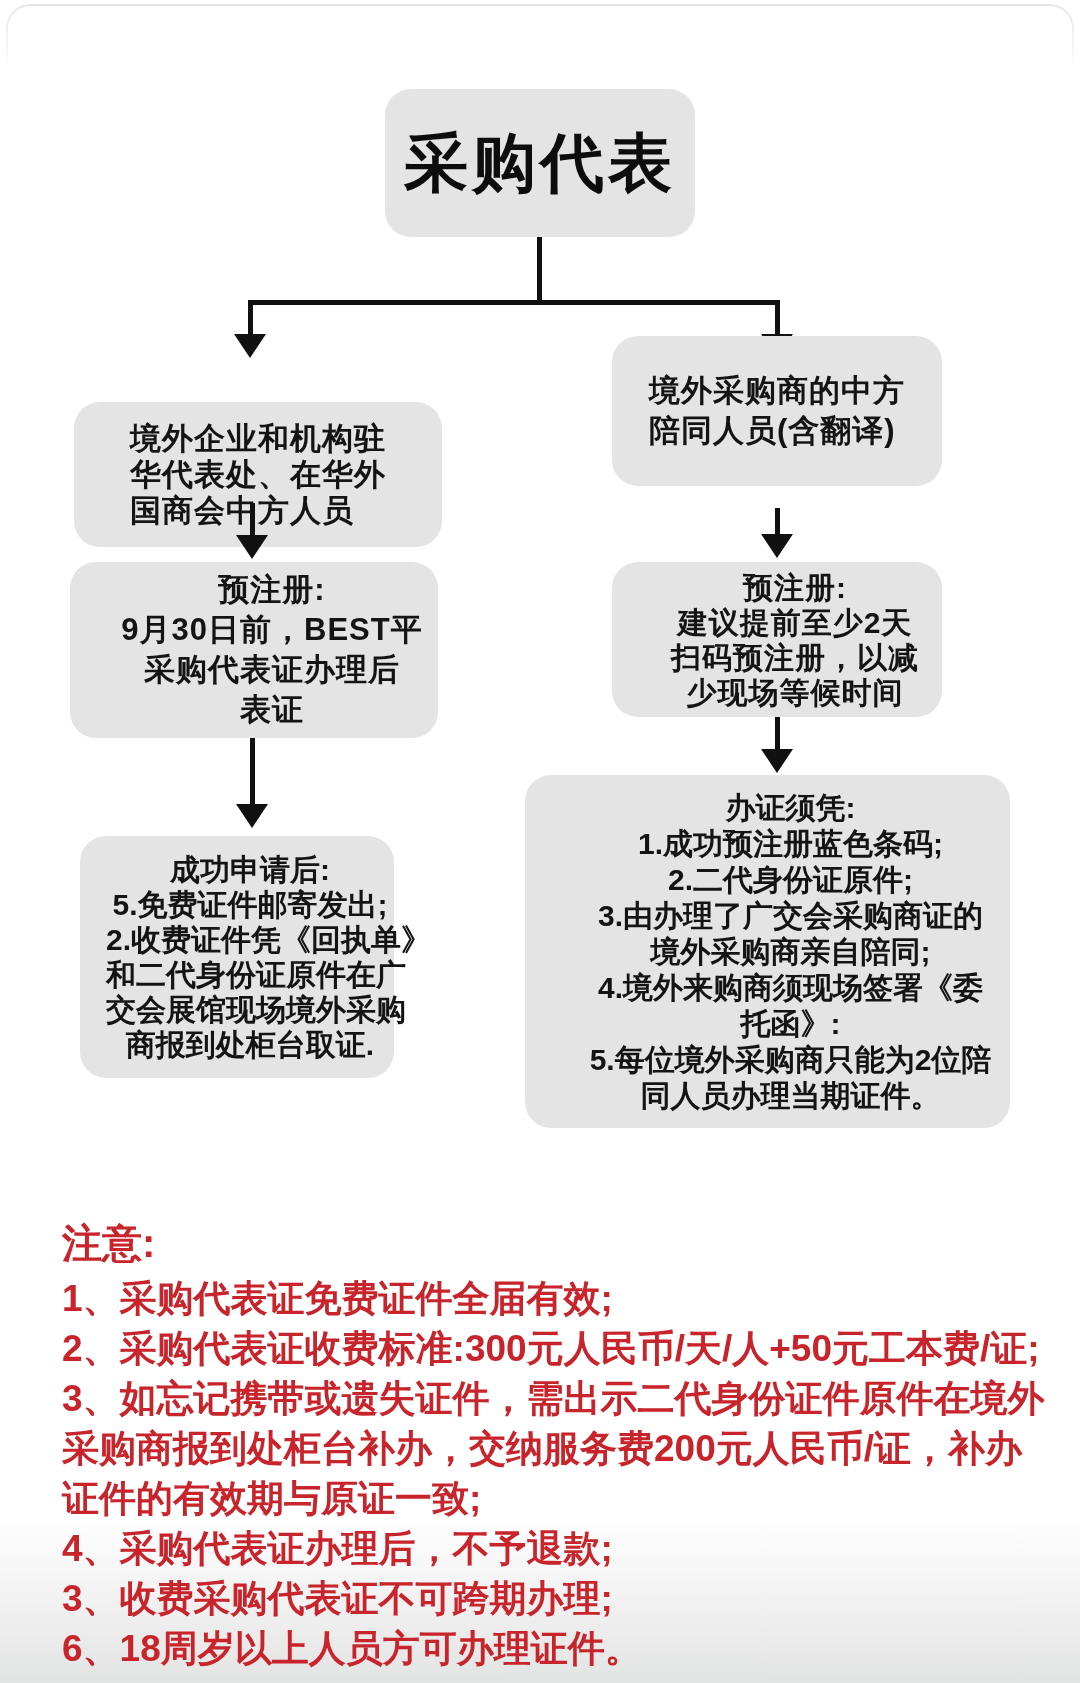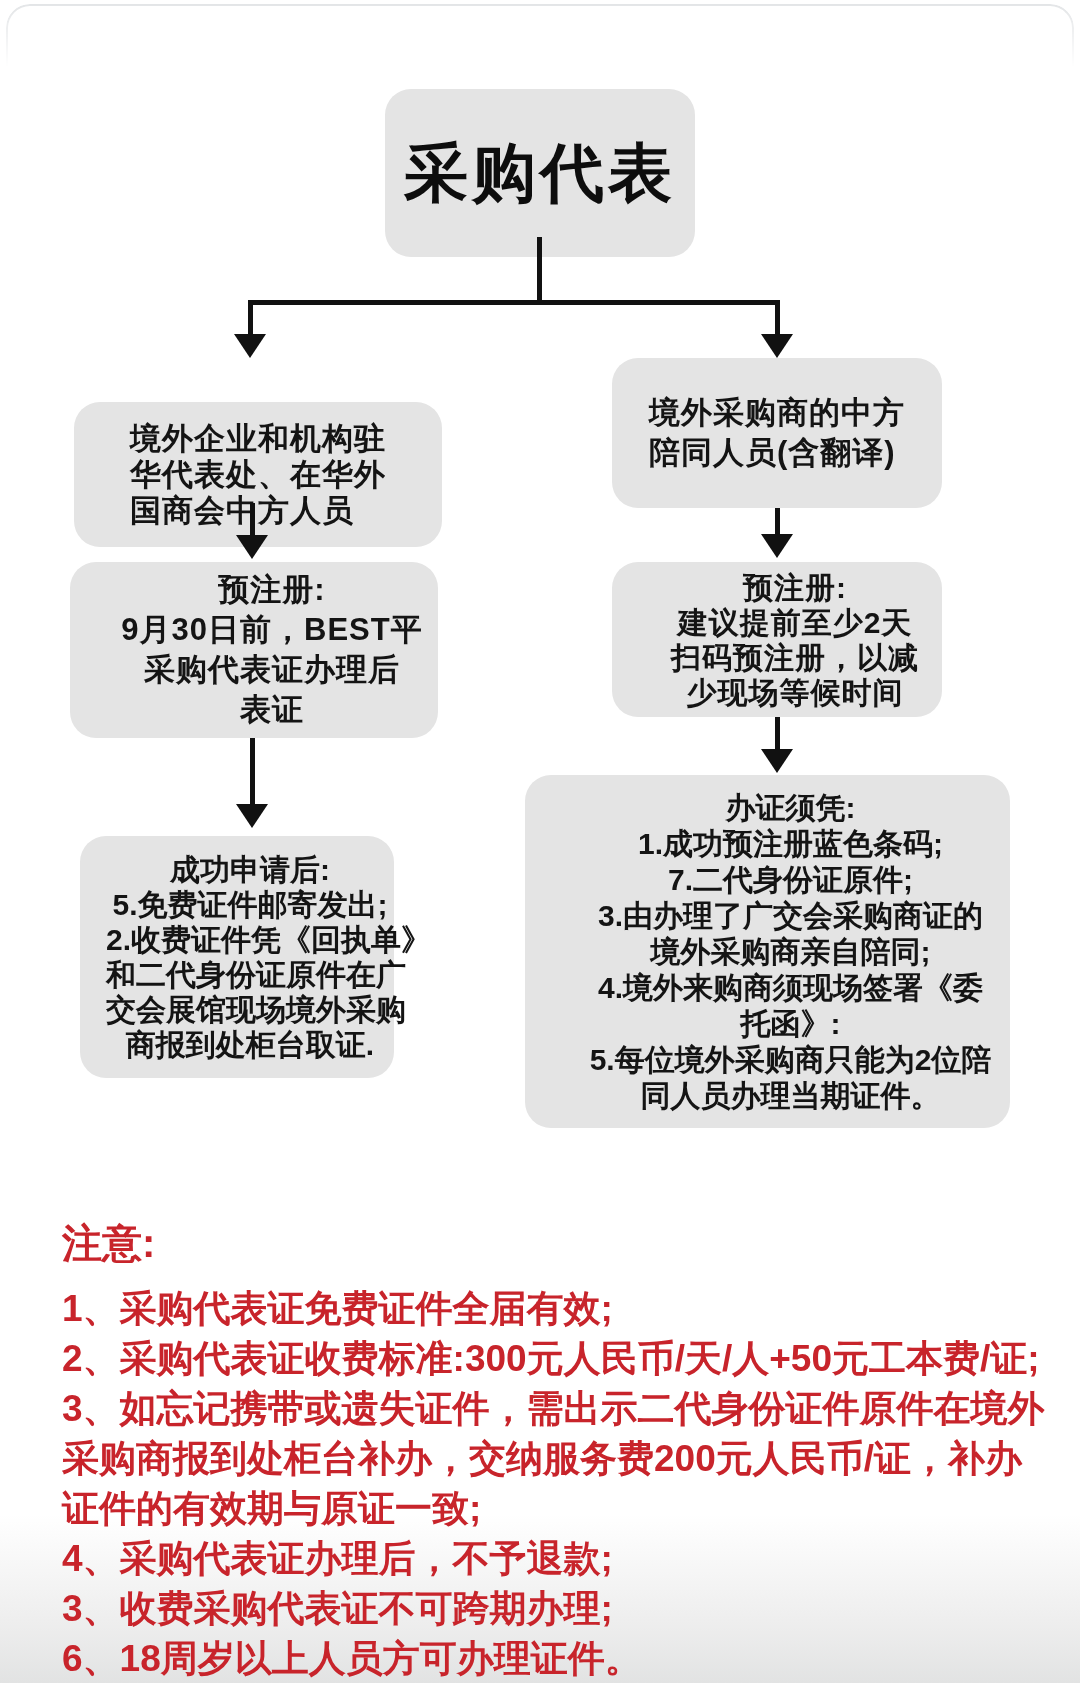--- a/index.html
+++ b/index.html
@@ -43,30 +43,30 @@
     border-left:16px solid transparent;
     border-right:16px solid transparent;
     border-top:24px solid #111111;
   }
   .notes{
     position:absolute;left:62px;top:1218px;
     color:#c8242b;font-weight:800;
     font-size:37px;line-height:50px;
   }
   .notes .line{white-space:nowrap;}
-  .notes-heading{font-size:40px;margin-bottom:16px;}
+  .notes-heading{font-size:40px;margin-bottom:6px;}
 </style>
 </head>
 <body>
 
 <div class="canvas">
 
   <div class="top-frame"></div>
 
-  <div class="node root-node" style="left:385px;top:89px;width:310px;height:168px;">
+  <div class="node root-node" style="left:385px;top:89px;width:310px;height:148px;">
     <div class="root-title">采购代表</div>
   </div>
 
   <div class="conn" style="left:537px;top:237px;width:5px;height:66px;"></div>
   <div class="conn" style="left:248px;top:300px;width:532px;height:5px;"></div>
   <div class="conn" style="left:248px;top:300px;width:5px;height:36px;"></div>
   <div class="arrowhead" style="left:234px;top:334px;"></div>
   <div class="conn" style="left:775px;top:300px;width:5px;height:36px;"></div>
   <div class="arrowhead" style="left:761px;top:334px;"></div>
 
@@ -97,21 +97,21 @@
     <div class="inner body-text" style="font-size:30px;line-height:35px;">
         <div class="line">成功申请后:</div>
         <div class="line">5.免费证件邮寄发出;</div>
         <div class="line">2.收费证件凭《回执单》</div>
         <div class="line">和二代身份证原件在广</div>
         <div class="line">交会展馆现场境外采购</div>
         <div class="line">商报到处柜台取证.</div>
       </div>
   </div>
 
-  <div class="node centered-block" style="left:612px;top:358px;width:330px;height:150px;">
+  <div class="node centered-block" style="left:612px;top:336px;width:330px;height:150px;">
     <div class="inner body-text" style="font-size:31px;line-height:40px;letter-spacing:1px;">
         <div class="line">境外采购商的中方</div>
         <div class="line">陪同人员(含翻译)</div>
       </div>
   </div>
 
   <div class="conn" style="left:775px;top:508px;width:5px;height:28px;"></div>
   <div class="arrowhead" style="left:761px;top:534px;"></div>
 
   <div class="node" style="left:612px;top:562px;width:330px;height:155px;padding-left:36px;">
@@ -123,21 +123,21 @@
       </div>
   </div>
 
   <div class="conn" style="left:775px;top:717px;width:5px;height:34px;"></div>
   <div class="arrowhead" style="left:761px;top:749px;"></div>
 
   <div class="node" style="left:525px;top:775px;width:485px;height:353px;padding-left:46px;">
     <div class="inner body-text" style="font-size:30px;line-height:36px;">
         <div class="line">办证须凭:</div>
         <div class="line">1.成功预注册蓝色条码;</div>
-        <div class="line">7.二代身份证原件;</div>
+        <div class="line">2.二代身份证原件;</div>
         <div class="line">3.由办理了广交会采购商证的</div>
         <div class="line">境外采购商亲自陪同;</div>
         <div class="line">4.境外来购商须现场签署《委</div>
         <div class="line">托函》:</div>
         <div class="line">5.每位境外采购商只能为2位陪</div>
         <div class="line">同人员办理当期证件。</div>
       </div>
   </div>
 
   <div class="notes">

